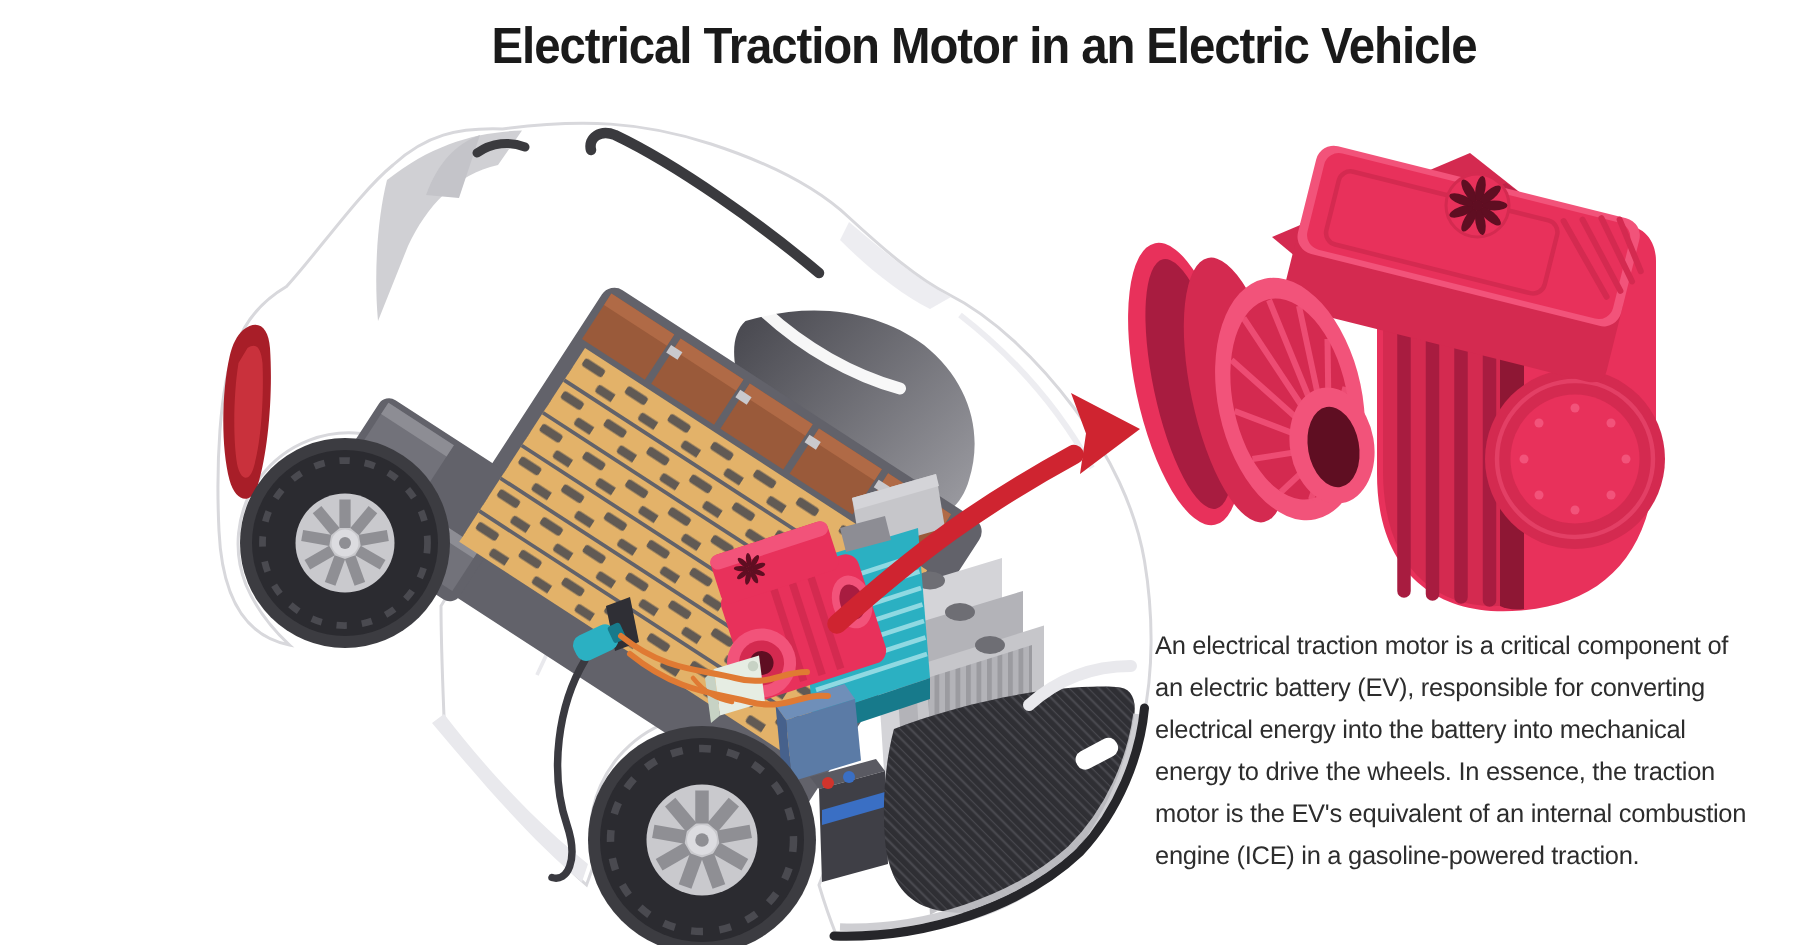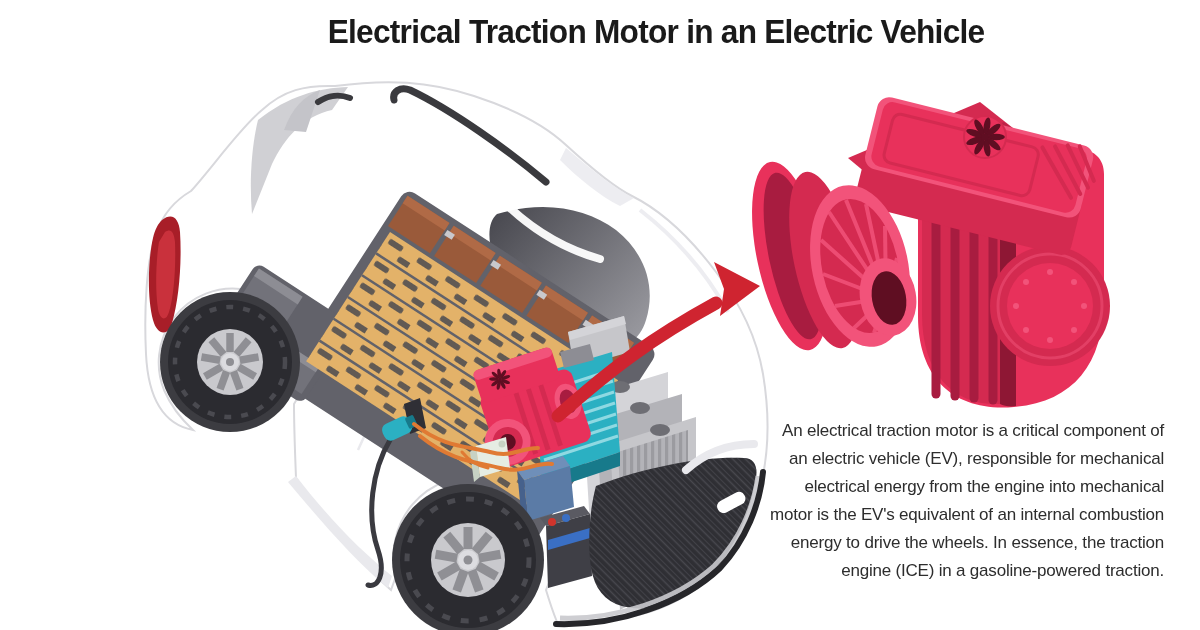--- a/index.html
+++ b/index.html
@@ -3,21 +3,21 @@
 <meta charset="utf-8">
 <style>
   html,body{margin:0;padding:0;background:#fff;}
   .stage{position:relative;width:1200px;height:630px;overflow:hidden;background:var(--c-page_bg,#fff);
          font-family:"Liberation Sans","DejaVu Sans",sans-serif;}
   .title{position:absolute;top:12px;left:0;right:0;text-align:center;transform:translateX(56px);
          font-size:34px;font-weight:bold;color:var(--c-title_text,#1a1a1a);letter-spacing:-0.8px;white-space:nowrap;}
   .title span{display:inline-block;transform:scaleX(0.93);transform-origin:center;}
   .desc{position:absolute;left:770px;top:417px;color:var(--c-body_text,#2d2d2d);font-size:17px;
         line-height:28px;letter-spacing:-0.2px;}
-  .desc div{white-space:nowrap;text-align:right;}
+  .desc div{white-space:nowrap;}
   svg{position:absolute;left:0;top:0;}
   
   .f-red{fill:var(--c-motor_red)} .f-redl{fill:var(--c-motor_red_light)} .f-redm{fill:var(--c-motor_red_mid)}
   .f-redd{fill:var(--c-motor_red_dark)} .f-redx{fill:var(--c-motor_red_deep)} .f-hole{fill:var(--c-motor_hole)} .s-redl{stroke:var(--c-motor_red_light)} .s-redm{stroke:var(--c-motor_red_mid)} .s-redd{stroke:var(--c-motor_red_dark)}
   .f-arrow{fill:var(--c-arrow_red)} .s-arrow{stroke:var(--c-arrow_red)}
   .f-cw{fill:var(--c-car_white)} .s-cout{stroke:var(--c-car_outline)} .f-cs{fill:var(--c-car_shadow)} .s-cs{stroke:var(--c-car_shadow)}
   .f-glass{fill:var(--c-glass_gray)} .s-rail{stroke:var(--c-rail_dark)}
   .f-tail{fill:var(--c-taillight)} .f-taill{fill:var(--c-taillight_light)}
   .f-tire{fill:var(--c-tire)} .s-tread{stroke:var(--c-tire_tread)} .f-rim{fill:var(--c-rim)} .s-spoke{stroke:var(--c-spoke)} .f-hub{fill:var(--c-hub)} .f-spoke{fill:var(--c-spoke)}
   .f-well{fill:var(--c-wheelwell)}
@@ -337,20 +337,20 @@
             <line x1="886" y1="298" x2="885" y2="226"></line>
         </g>
         <ellipse cx="888" cy="297" rx="28" ry="39" class="f-redl" transform="rotate(-10 888 297)"></ellipse>
         <ellipse cx="889" cy="298" rx="17" ry="27" class="f-hole" transform="rotate(-10 889 298)"></ellipse>
       </g>
     </g>
   </svg>
 
   <div class="desc">
     <div>An electrical traction motor is a critical component of</div>
-    <div>an electric vehicle (EV), responsible for mechanical</div>
-    <div>electrical energy from the engine into mechanical</div>
+    <div>an electric battery (EV), responsible for converting</div>
+    <div>electrical energy into the battery into mechanical</div>
+    <div>energy to drive the wheels. In essence, the traction</div>
     <div>motor is the EV's equivalent of an internal combustion</div>
-    <div>energy to drive the wheels. In essence, the traction</div>
     <div>engine (ICE) in a gasoline-powered traction.</div>
   </div>
 
 </div>
 
 </body></html>

